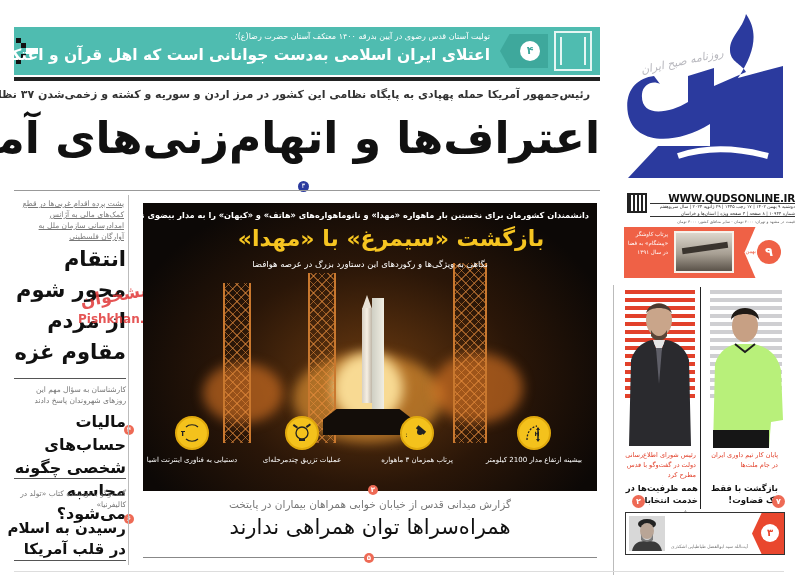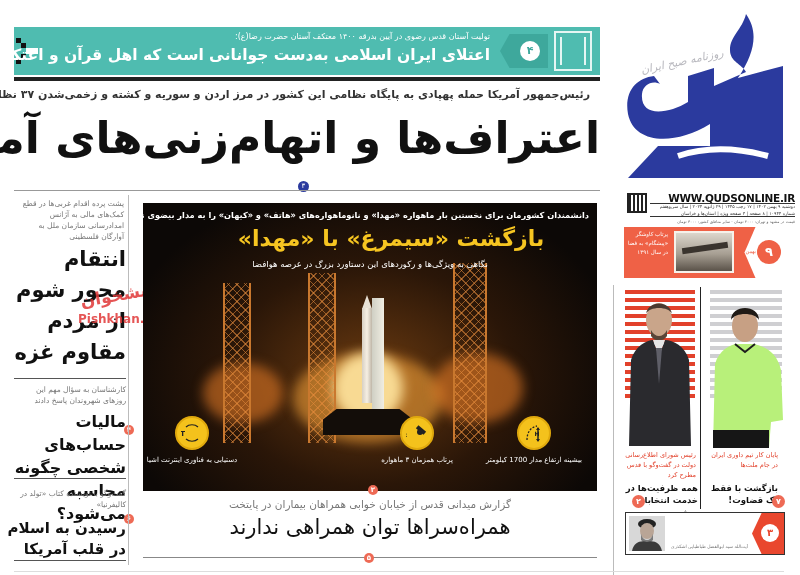--- a/index.html
+++ b/index.html
@@ -39,21 +39,21 @@
   .ad-box .tag .num { position: absolute; right: 13px; top: 13px; width: 24px; height: 24px; border-radius: 50%; background: #ef6146; color: #fff; text-align: center; line-height: 24px; font-size: 13px; font-weight: bold; }
   .ad-box .tag .lbl { position: absolute; right: 38px; top: 21px; font-size: 5px; color: #ef6146; }
 
   
   .sup-head { left: 30px; top: 88px; width: 560px; text-align: center; font-size: 11px; font-weight: bold; color: #333; white-space: nowrap; }
   .main-head { left: 10px; top: 108px; width: 590px; text-align: center; font-size: 44px; font-weight: bold; color: #111; white-space: nowrap; letter-spacing: -1px; line-height: 60px; }
   .dot-blue { left: 298px; top: 181px; width: 11px; height: 11px; border-radius: 50%; background: #2b3a9e; color: #fff; font-size: 7px; text-align: center; line-height: 11px; }
   .rule-head { left: 14px; top: 190px; width: 586px; height: 1px; background: #999; }
 
   
-  .left-col { left: 14px; top: 195px; width: 112px; }
+  .left-col { left: 14px; top: 195px; width: 112px; text-decoration: underline; }
   .lc1-kick { left: 14px; top: 198px; width: 110px; }
   .lc1-hd { left: 6px; top: 244px; width: 120px; font-size: 21px; line-height: 31px; }
   .lc-rule1 { left: 14px; top: 378px; width: 112px; height: 1px; background: #555; }
   .lc2-kick { left: 14px; top: 384px; width: 112px; }
   .lc2-hd { left: 6px; top: 410px; width: 120px; font-size: 16px; line-height: 23px; }
   .lc-rule2 { left: 14px; top: 478px; width: 112px; height: 1px; background: #555; }
   .lc3-kick { left: 14px; top: 488px; width: 112px; }
   .lc3-hd { left: 6px; top: 518px; width: 120px; font-size: 15px; line-height: 21px; }
   .lc-rule3 { left: 14px; top: 560px; width: 112px; height: 1px; background: #555; }
   .vrule-left { left: 128px; top: 195px; width: 1px; height: 370px; background: #bbb; }
@@ -199,31 +199,42 @@
   <div class="features">
     <div class="feat-item" style="right:8px;">
       <div class="feat-circle">
         <svg viewBox="0 0 22 22">
             <path d="M4 18 C4 10 8 5 14 4" stroke="#222" stroke-width="1.3" fill="none" stroke-dasharray="2 1.5"></path>
             <line x1="15" y1="6" x2="15" y2="19" stroke="#222" stroke-width="1.5"></line>
             <path d="M13 8 L15 5 L17 8 Z M13 17 L15 20 L17 17 Z" fill="#222"></path>
             <text x="16.5" y="14" font-size="6" font-weight="bold" fill="#222" font-family="DejaVu Sans, sans-serif">H</text>
           </svg>
       </div>
-      <div class="feat-label">بیشینه ارتفاع مدار 1700 کیلومتر</div>
+      <div class="feat-label">بیشینه ارتفاع مدار 2100 کیلومتر</div>
     </div>
     <div class="feat-item" style="right:125px;">
       <div class="feat-circle">
         <svg viewBox="0 0 22 22">
             <rect x="10" y="6" width="10" height="4" transform="rotate(40 15 8)" fill="#222"></rect>
             <circle cx="14" cy="10" r="3" fill="#222"></circle>
             <text x="1" y="15" font-size="6" font-weight="bold" fill="#222" font-family="DejaVu Sans, sans-serif">3x</text>
           </svg>
       </div>
       <div class="feat-label">پرتاب همزمان ۳ ماهواره</div>
+    </div>
+    <div class="feat-item" style="right:240px;">
+      <div class="feat-circle">
+        <svg viewBox="0 0 22 22">
+            <circle cx="11" cy="11" r="6" stroke="#222" stroke-width="1.3" fill="none"></circle>
+            <rect x="2" y="3" width="5" height="2" fill="#222" transform="rotate(35 4 4)"></rect>
+            <rect x="15" y="3" width="5" height="2" fill="#222" transform="rotate(-35 17 4)"></rect>
+            <rect x="8" y="17" width="6" height="2" fill="#222"></rect>
+          </svg>
+      </div>
+      <div class="feat-label">عملیات تزریق چندمرحله‌ای</div>
     </div>
     <div class="feat-item" style="right:350px;">
       <div class="feat-circle">
         <svg viewBox="0 0 22 22">
             <text x="4" y="14" font-size="7" font-weight="bold" fill="#222" font-family="DejaVu Sans, sans-serif">IOT</text>
             <path d="M5 5 C8 2 14 2 17 5 M5 17 C8 20 14 20 17 17" stroke="#222" stroke-width="1.2" fill="none"></path>
           </svg>
       </div>
       <div class="feat-label">دستیابی به فناوری اینترنت اشیا</div>
     </div>

